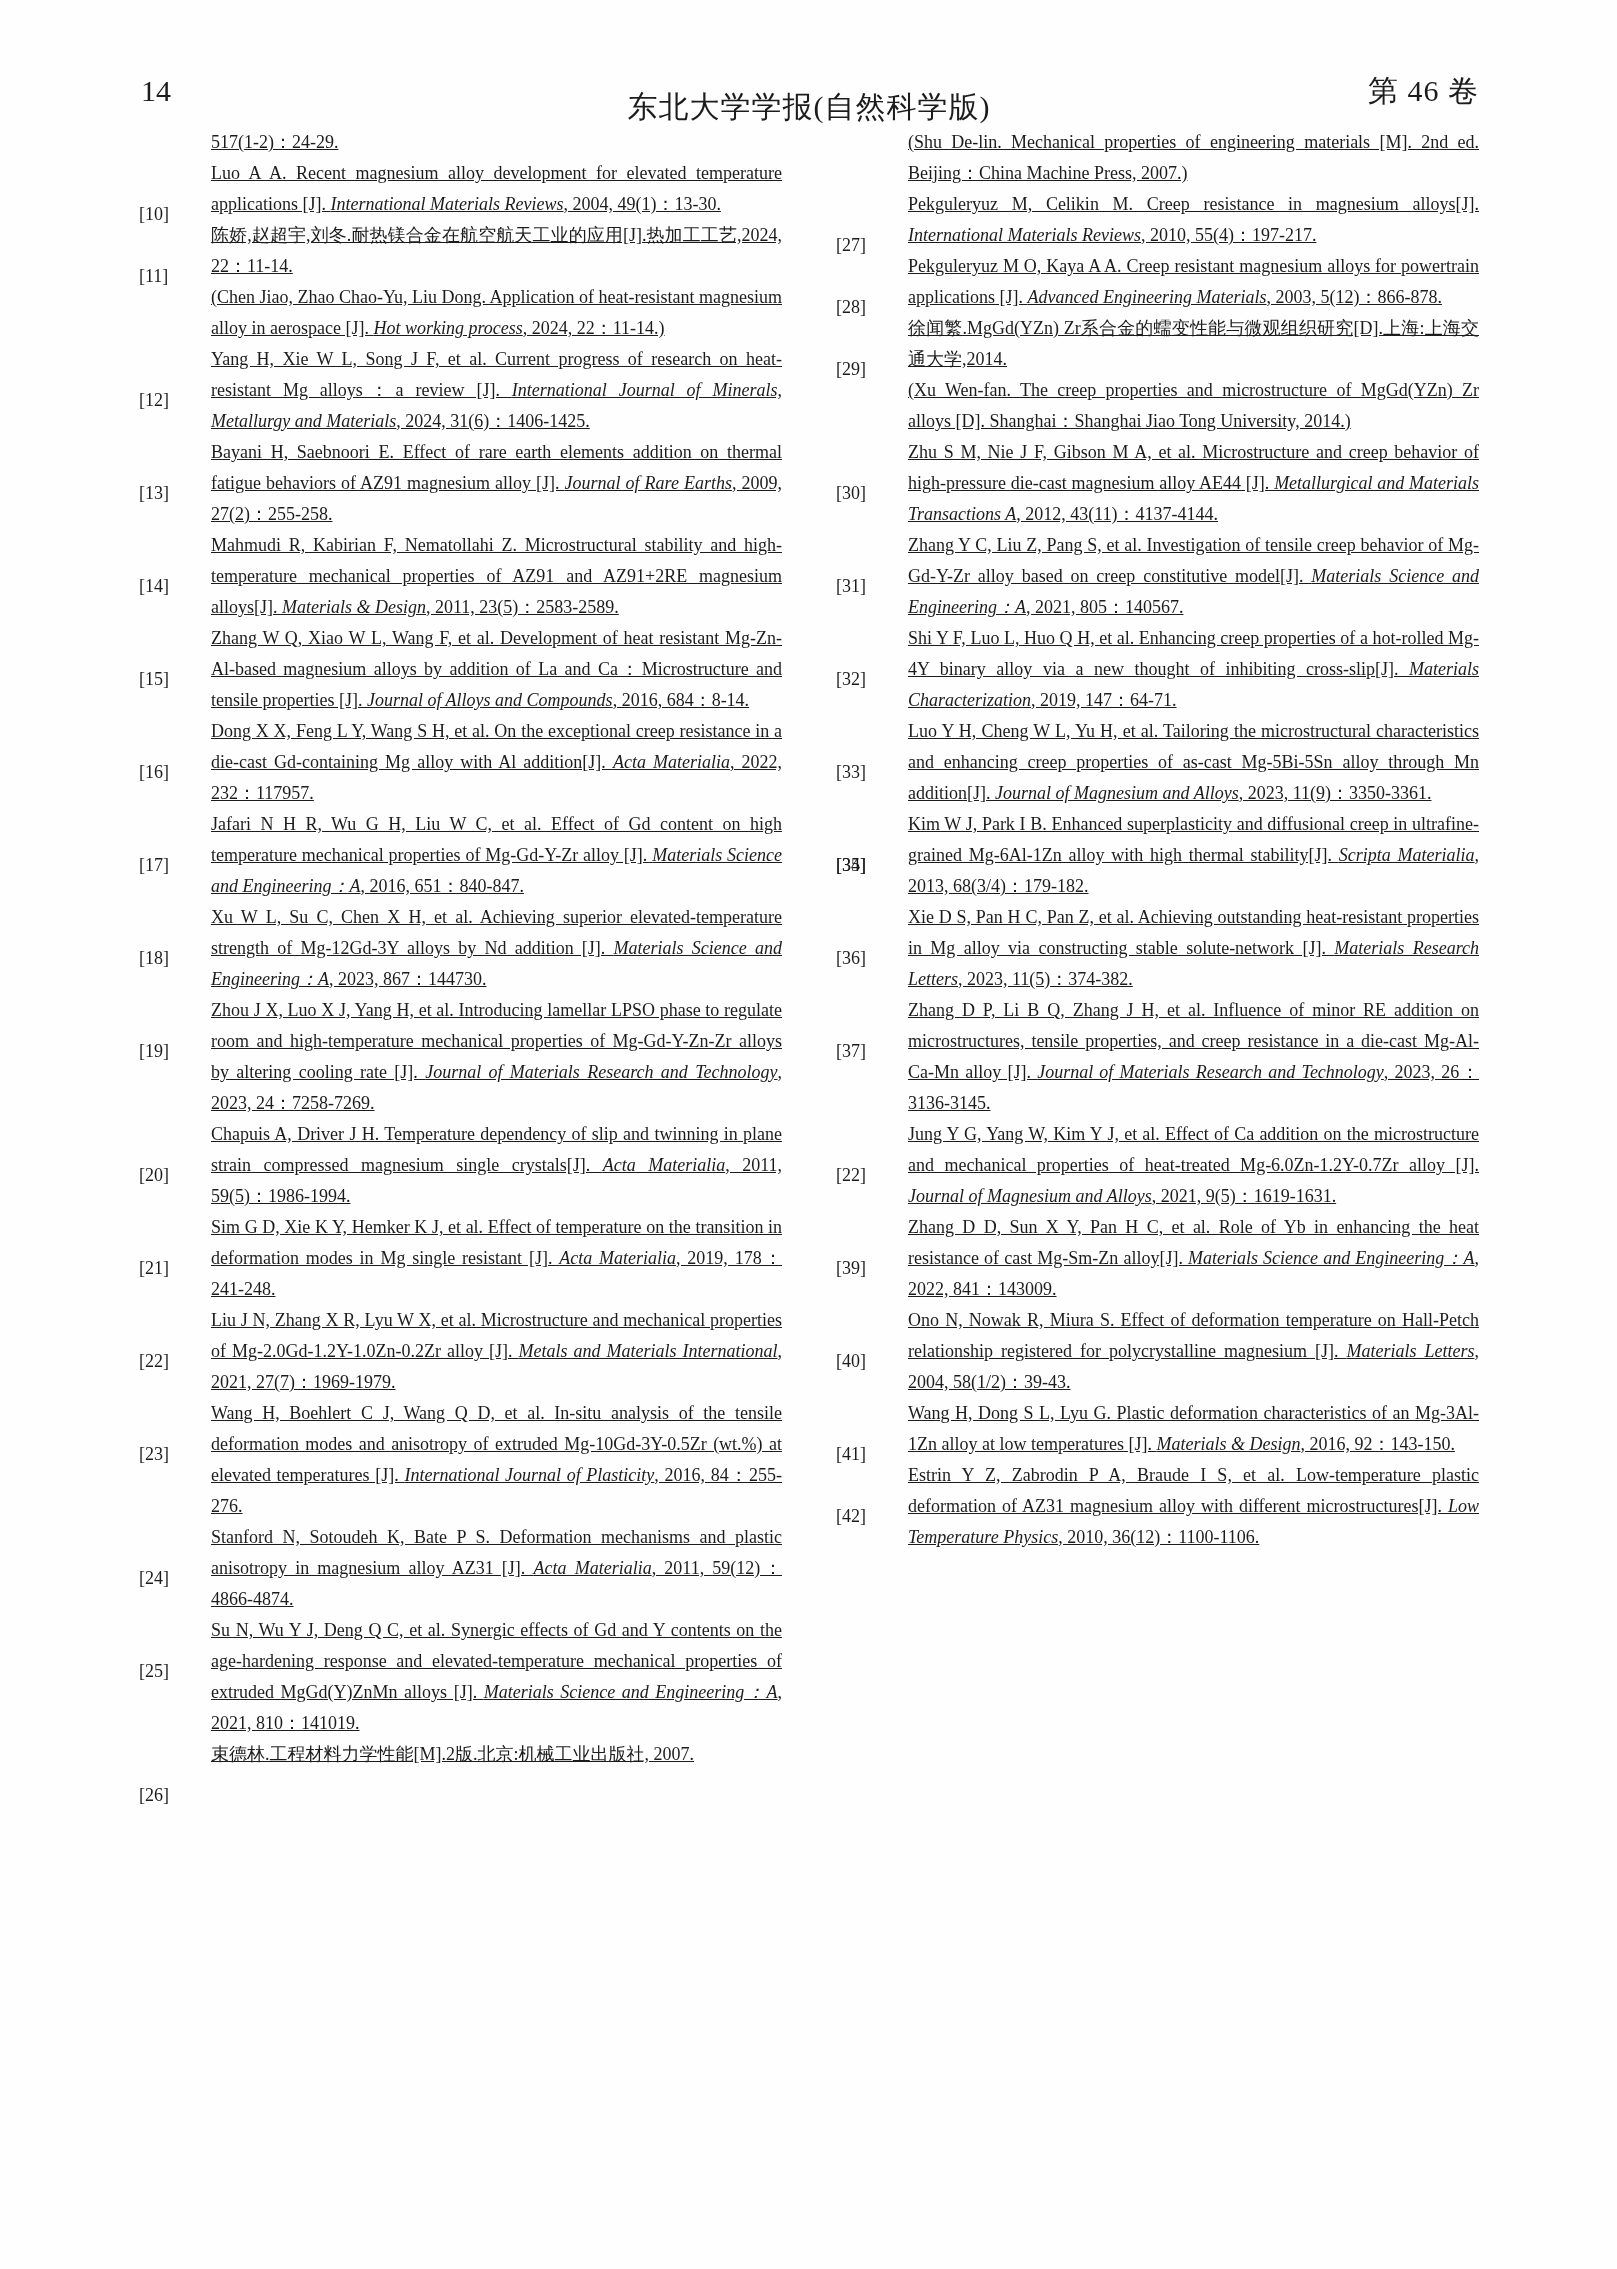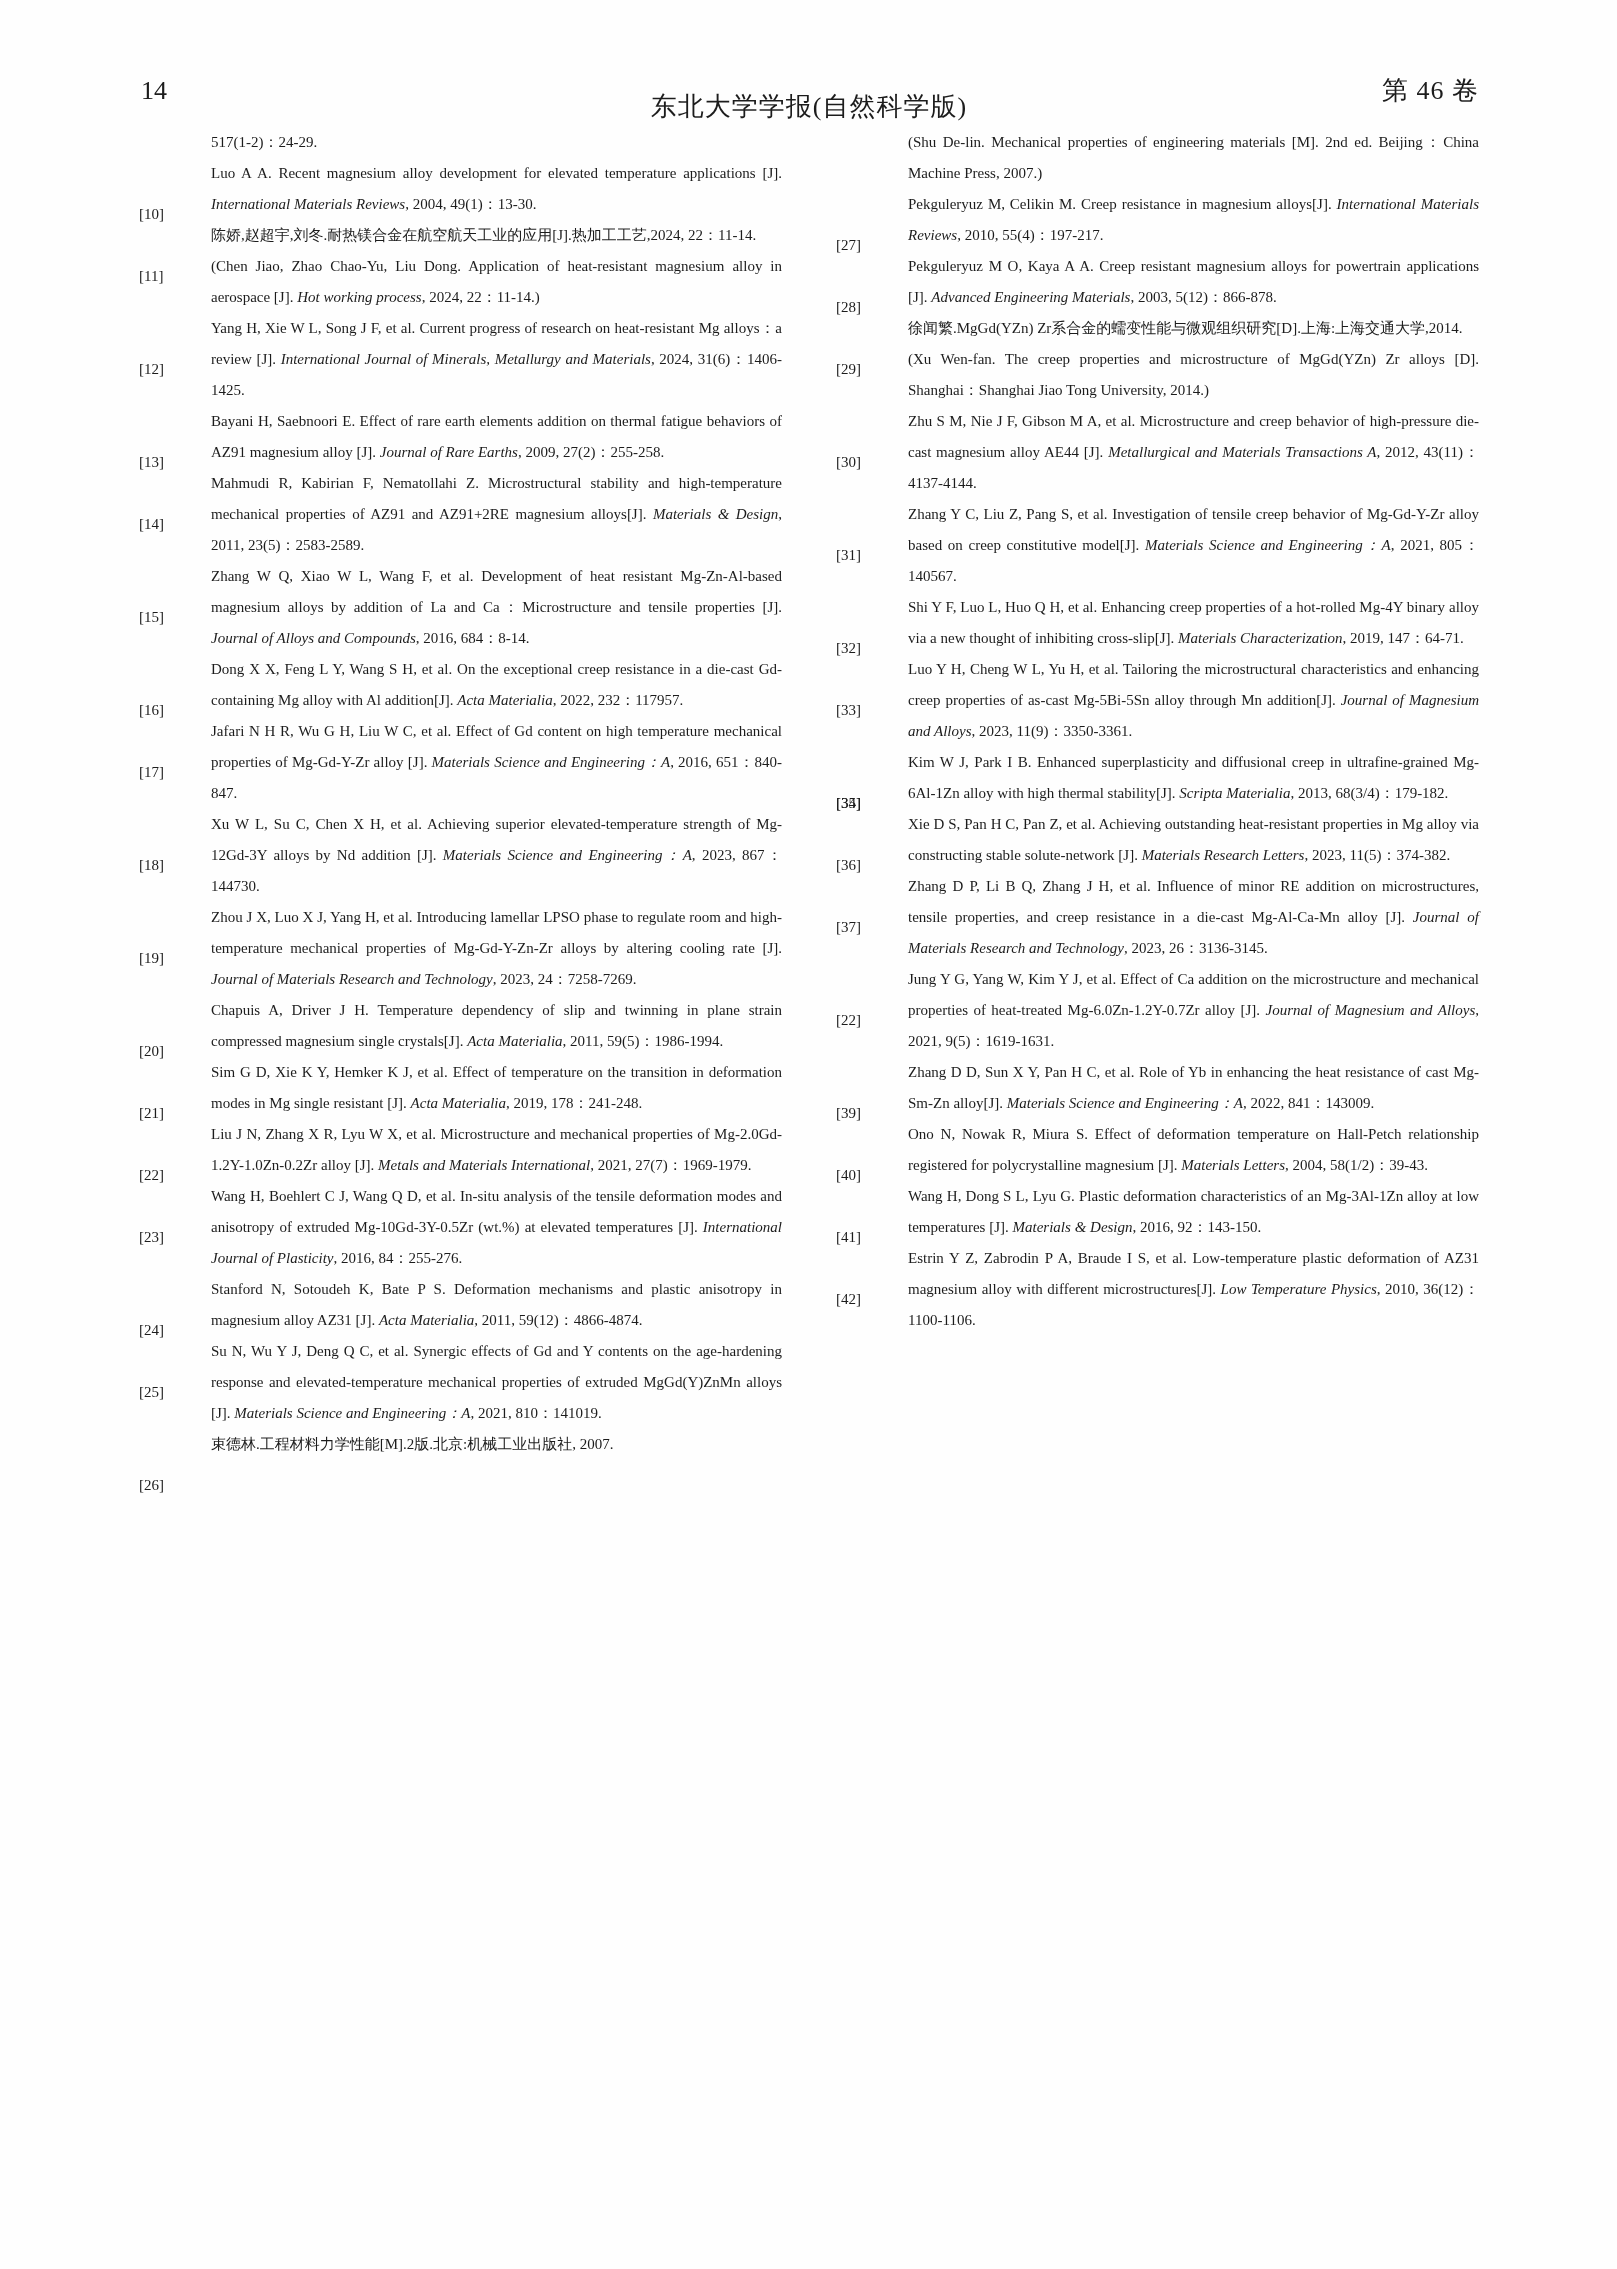--- a/index.html
+++ b/index.html
@@ -10,41 +10,42 @@
     box-sizing: border-box;
     padding: 74px 139px 0 139px;
     background: #fefefe;
     color: #1c1c1c;
     font-family: "Liberation Serif", "DejaVu Serif", serif;
     overflow: hidden;
   }
   .header {
     position: relative;
     height: 34px;
-    font-size: 26px;
+    font-size: 30px;
     line-height: 34px;
   }
   .header .page-number { position: absolute; left: 1.9px; top: 0; }
   .header .journal-title {
     position: absolute; left: 50%; top: 16px;
     transform: translateX(-50%);
     letter-spacing: 1px;
     white-space: nowrap;
   }
   .header .volume { position: absolute; right: 0; top: 0; letter-spacing: 1px; }
   .columns {
     display: flex;
     gap: 54px;
     margin-top: 19px;
   }
   .col {
     flex: 1 1 0;
     min-width: 0;
-    font-size: 15px;
+    font-size: 18px;
     line-height: 31px;
+    text-decoration: underline;
   }
   .ref { position: relative; padding-left: 72px; }
   .ref-label { position: absolute; left: 0; top: 0; margin-top: 41px; }
   .ref-text {
     text-align: justify;
     overflow-wrap: break-word;
   }
   .ref-text i { font-style: italic; }
 </style>
 </head>

